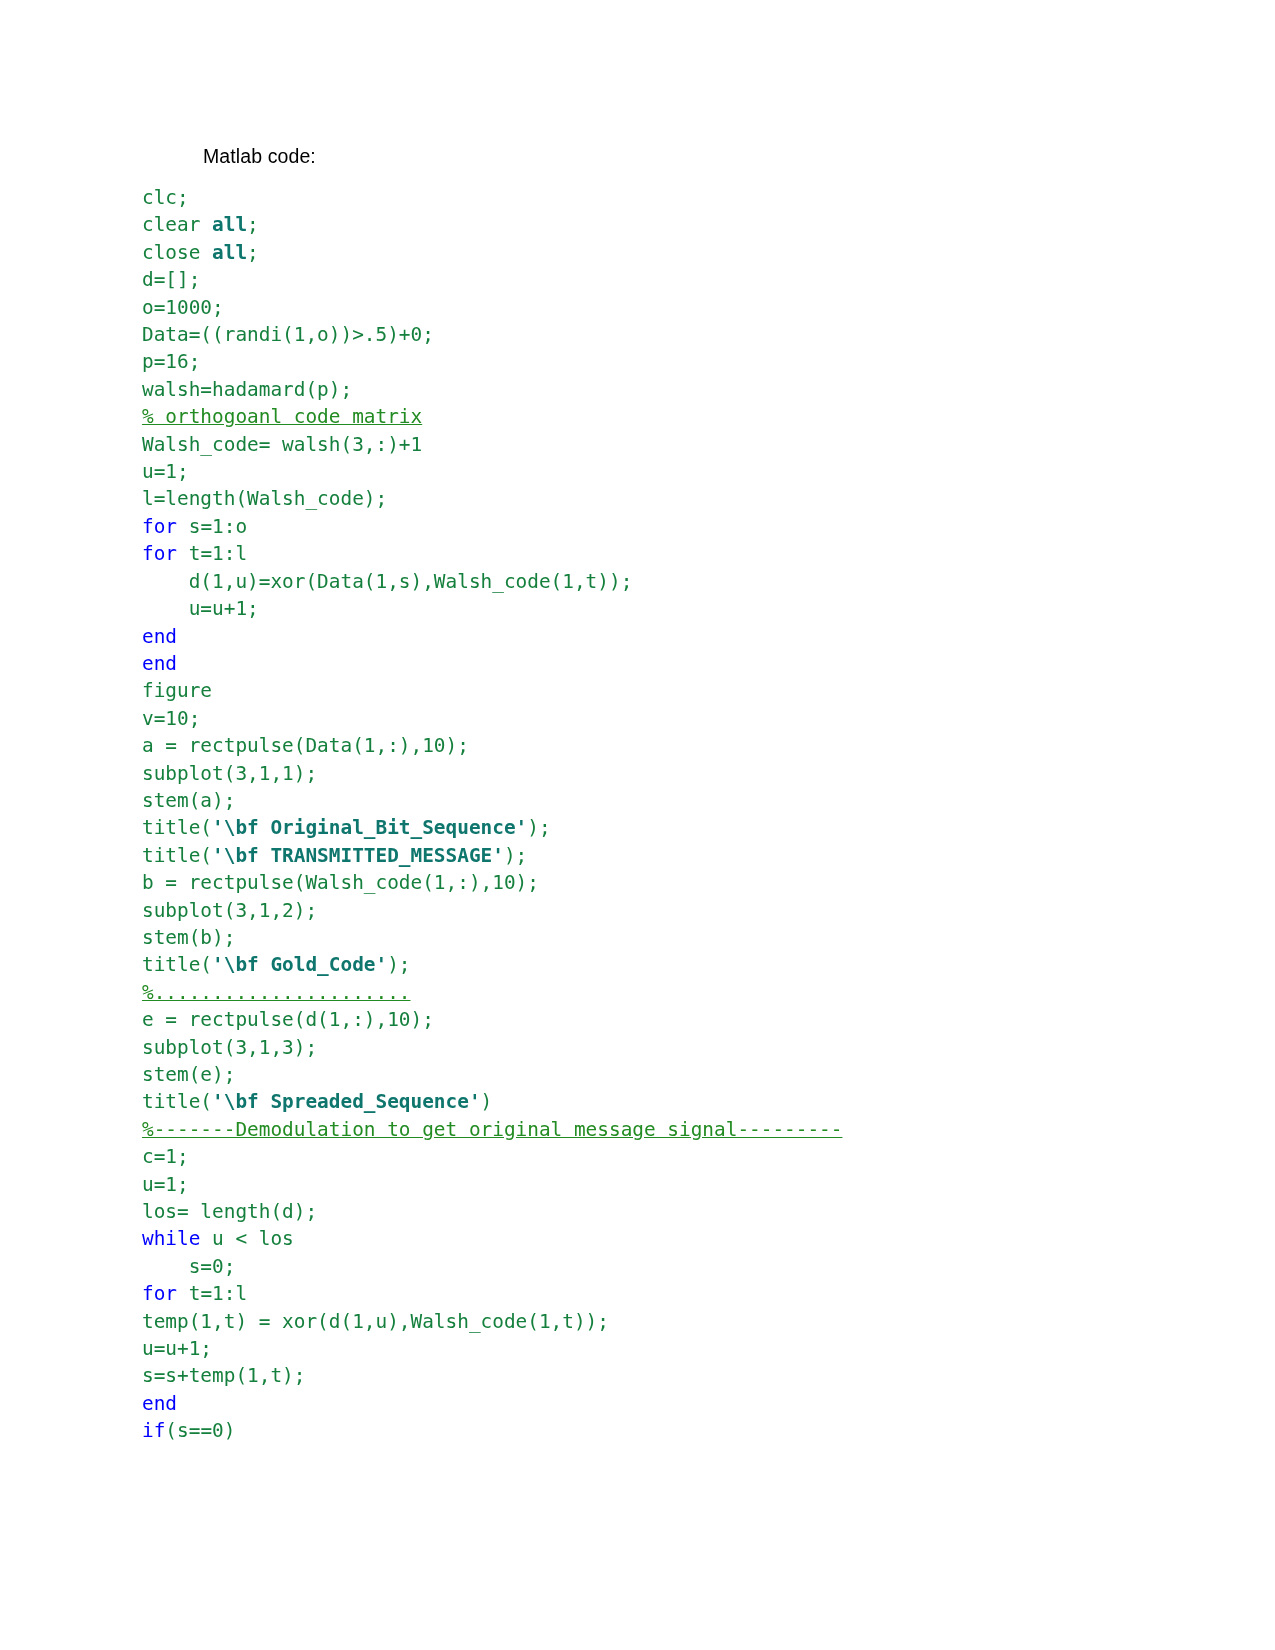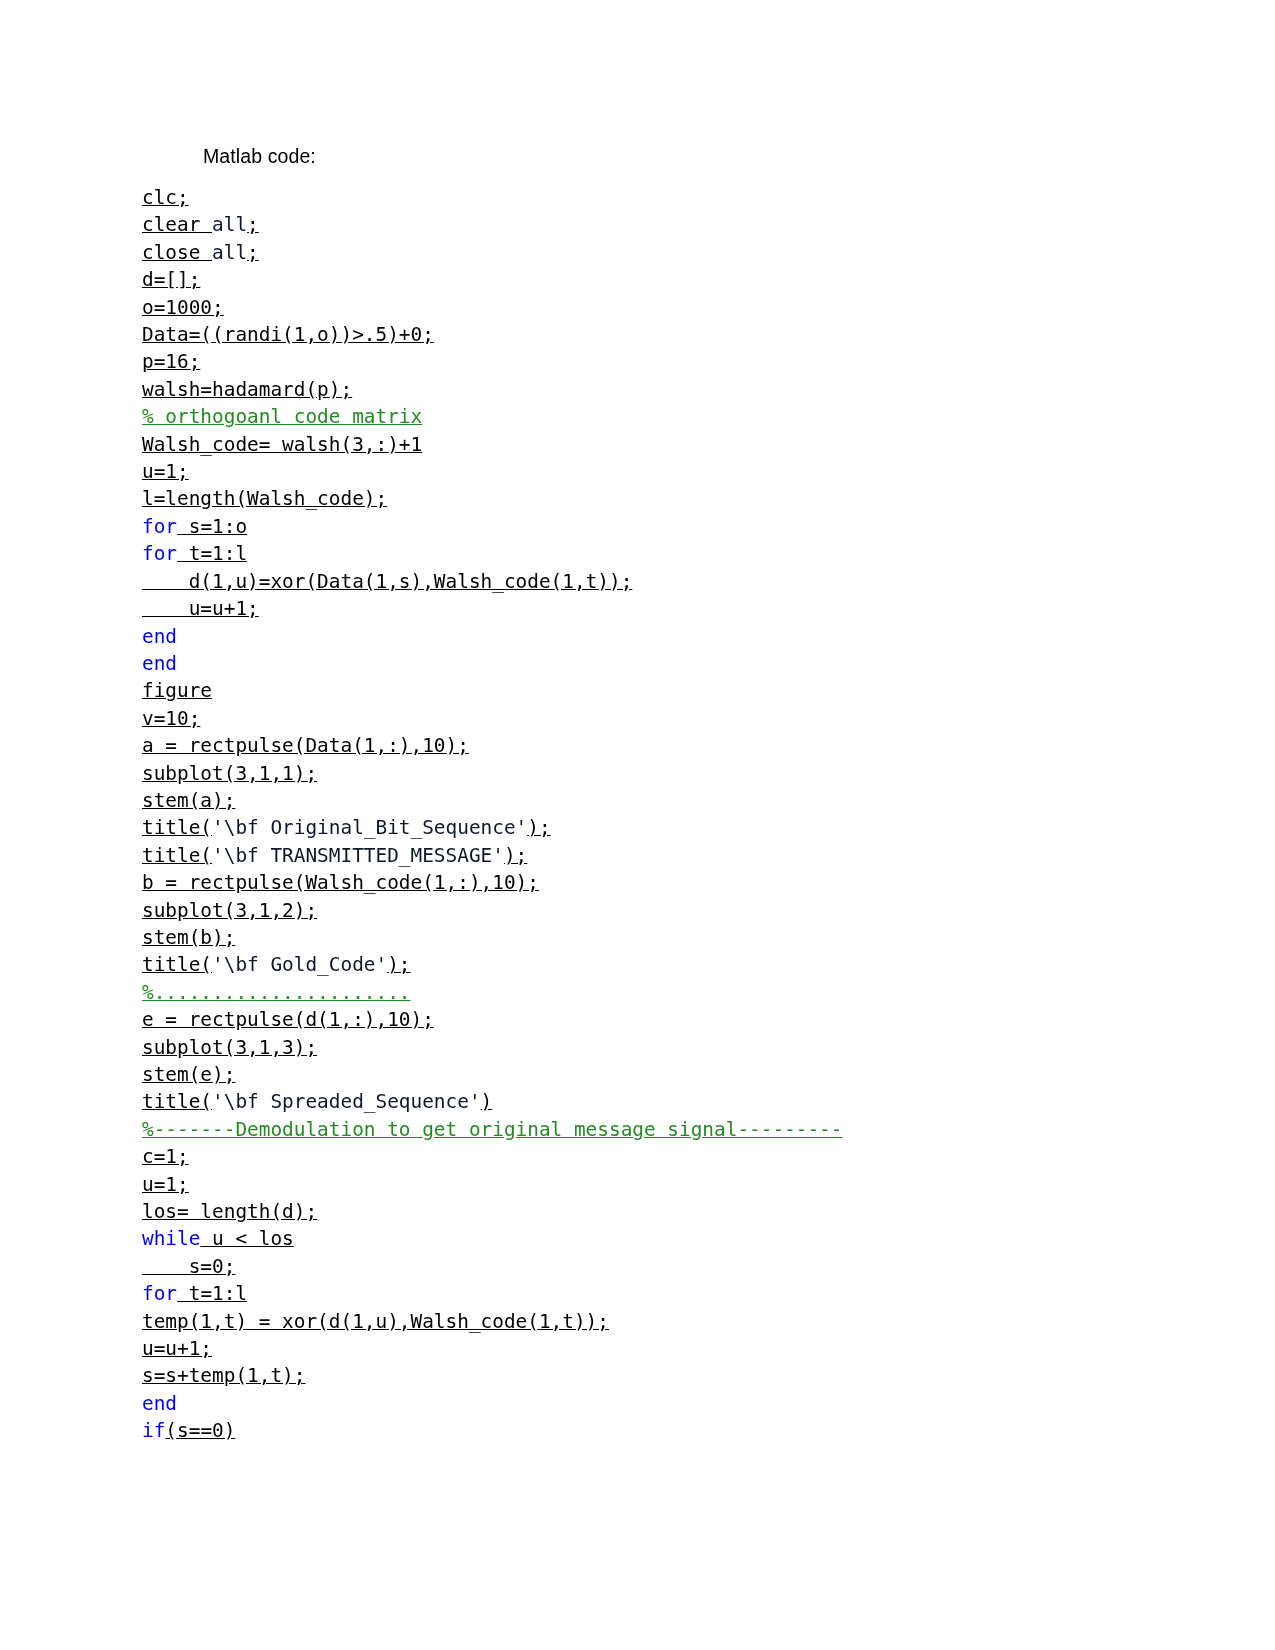--- a/index.html
+++ b/index.html
@@ -35,22 +35,22 @@
     line-height: 27.4px;
     color: #000000;
     white-space: pre;
   }
   .code-line {
     white-space: pre;
     min-height: 27.4px;
   }
   .tok-kw   { color: #0000ff; }
   .tok-cmt  { color: #228b22; text-decoration: underline; }
-  .tok-str  { color: #0f172a; }
-  .tok-pln  { color: #000000; text-decoration: underline; }
+  .tok-str  { color: #0f766e; font-weight: bold; }
+  .tok-pln  { color: #15803d; }
 </style>
 </head>
 <body>
 
 <div class="page">
 
   <div class="heading">Matlab code:</div>
 
   <div class="code-block"><div class="code-line"><span class="tok-pln">clc;</span></div><div class="code-line"><span class="tok-pln">clear </span><span class="tok-str">all</span><span class="tok-pln">;</span></div><div class="code-line"><span class="tok-pln">close </span><span class="tok-str">all</span><span class="tok-pln">;</span></div><div class="code-line"><span class="tok-pln">d=[];</span></div><div class="code-line"><span class="tok-pln">o=1000;</span></div><div class="code-line"><span class="tok-pln">Data=((randi(1,o))&gt;.5)+0;</span></div><div class="code-line"><span class="tok-pln">p=16;</span></div><div class="code-line"><span class="tok-pln">walsh=hadamard(p);</span></div><div class="code-line"><span class="tok-cmt">% orthogoanl code matrix</span></div><div class="code-line"><span class="tok-pln">Walsh_code= walsh(3,:)+1</span></div><div class="code-line"><span class="tok-pln">u=1;</span></div><div class="code-line"><span class="tok-pln">l=length(Walsh_code);</span></div><div class="code-line"><span class="tok-kw">for</span><span class="tok-pln"> s=1:o</span></div><div class="code-line"><span class="tok-kw">for</span><span class="tok-pln"> t=1:l</span></div><div class="code-line"><span class="tok-pln">    d(1,u)=xor(Data(1,s),Walsh_code(1,t));</span></div><div class="code-line"><span class="tok-pln">    u=u+1;</span></div><div class="code-line"><span class="tok-kw">end</span></div><div class="code-line"><span class="tok-kw">end</span></div><div class="code-line"><span class="tok-pln">figure</span></div><div class="code-line"><span class="tok-pln">v=10;</span></div><div class="code-line"><span class="tok-pln">a = rectpulse(Data(1,:),10);</span></div><div class="code-line"><span class="tok-pln">subplot(3,1,1);</span></div><div class="code-line"><span class="tok-pln">stem(a);</span></div><div class="code-line"><span class="tok-pln">title(</span><span class="tok-str">'\bf Original_Bit_Sequence'</span><span class="tok-pln">);</span></div><div class="code-line"><span class="tok-pln">title(</span><span class="tok-str">'\bf TRANSMITTED_MESSAGE'</span><span class="tok-pln">);</span></div><div class="code-line"><span class="tok-pln">b = rectpulse(Walsh_code(1,:),10);</span></div><div class="code-line"><span class="tok-pln">subplot(3,1,2);</span></div><div class="code-line"><span class="tok-pln">stem(b);</span></div><div class="code-line"><span class="tok-pln">title(</span><span class="tok-str">'\bf Gold_Code'</span><span class="tok-pln">);</span></div><div class="code-line"><span class="tok-cmt">%......................</span></div><div class="code-line"><span class="tok-pln">e = rectpulse(d(1,:),10);</span></div><div class="code-line"><span class="tok-pln">subplot(3,1,3);</span></div><div class="code-line"><span class="tok-pln">stem(e);</span></div><div class="code-line"><span class="tok-pln">title(</span><span class="tok-str">'\bf Spreaded_Sequence'</span><span class="tok-pln">)</span></div><div class="code-line"><span class="tok-cmt">%-------Demodulation to get original message signal---------</span></div><div class="code-line"><span class="tok-pln">c=1;</span></div><div class="code-line"><span class="tok-pln">u=1;</span></div><div class="code-line"><span class="tok-pln">los= length(d);</span></div><div class="code-line"><span class="tok-kw">while</span><span class="tok-pln"> u &lt; los</span></div><div class="code-line"><span class="tok-pln">    s=0;</span></div><div class="code-line"><span class="tok-kw">for</span><span class="tok-pln"> t=1:l</span></div><div class="code-line"><span class="tok-pln">temp(1,t) = xor(d(1,u),Walsh_code(1,t));</span></div><div class="code-line"><span class="tok-pln">u=u+1;</span></div><div class="code-line"><span class="tok-pln">s=s+temp(1,t);</span></div><div class="code-line"><span class="tok-kw">end</span></div><div class="code-line"><span class="tok-kw">if</span><span class="tok-pln">(s==0)</span></div></div>
 

